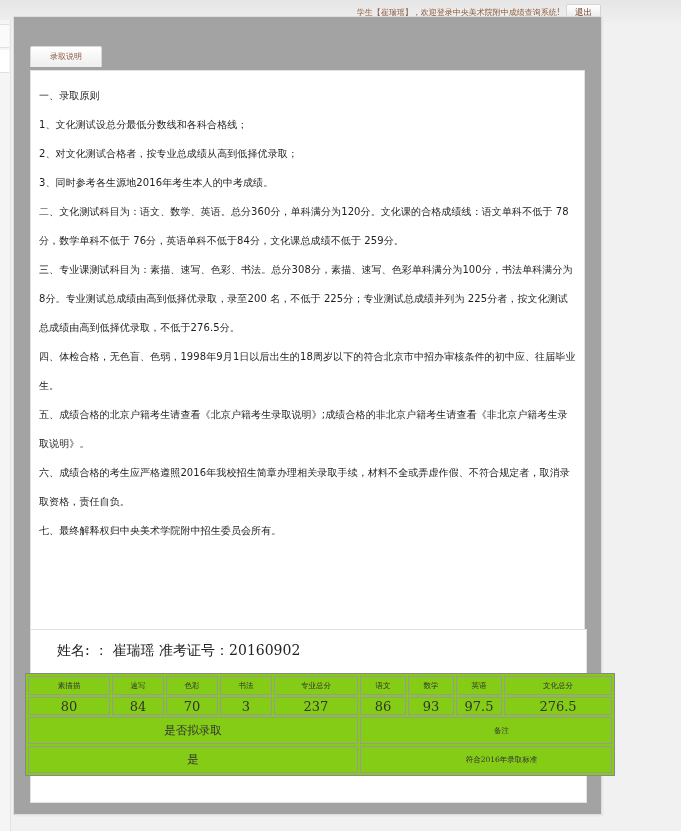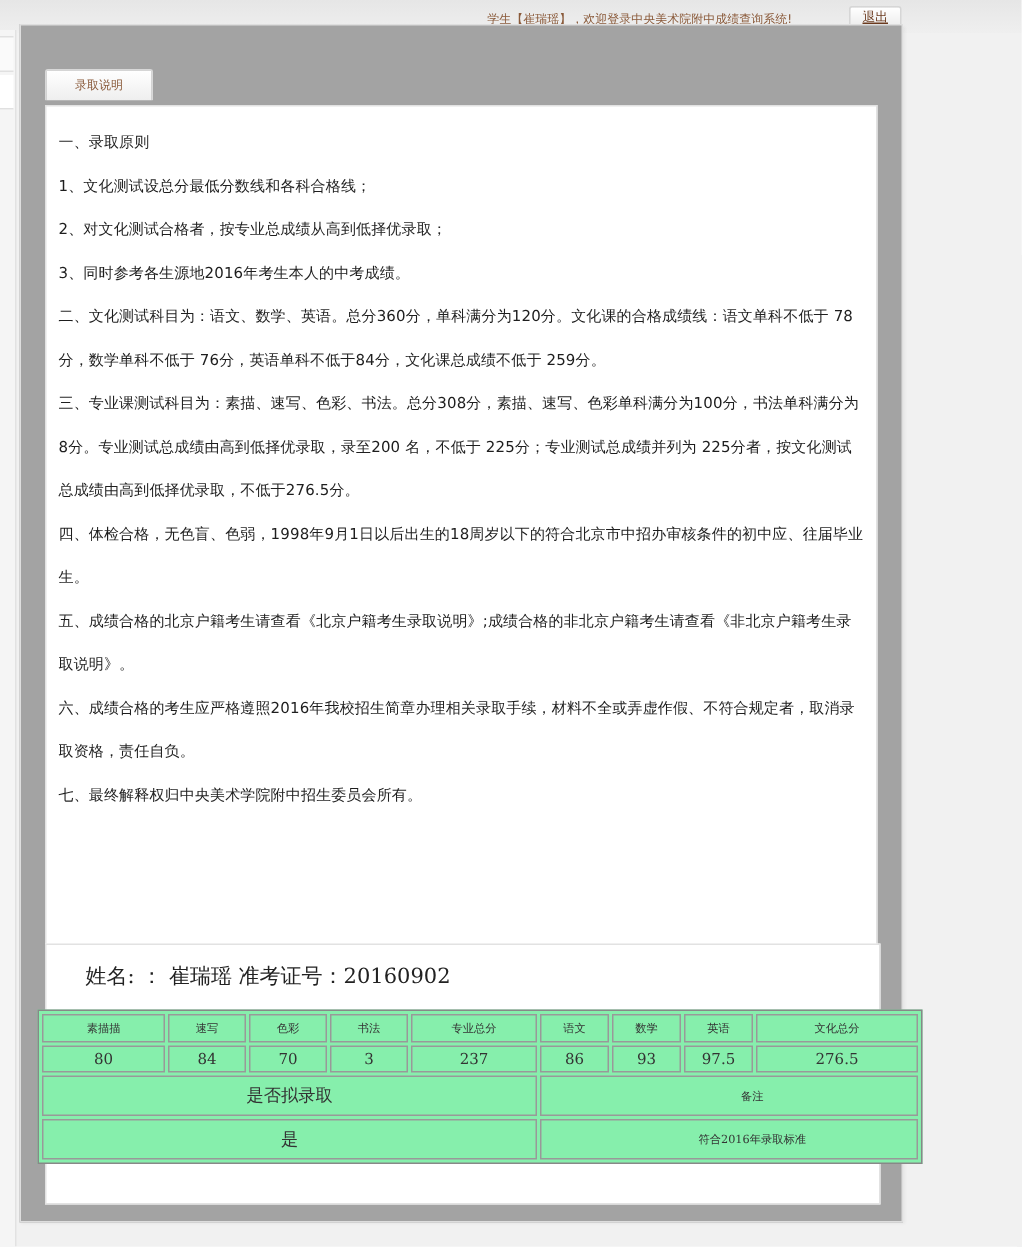--- a/index.html
+++ b/index.html
@@ -40,21 +40,20 @@
       display: inline-block;
       height: 14px; line-height: 14px;
       padding: 0 8px;
       font-size: 8.5px;
       color: #6b3a1e;
       text-decoration: underline;
       background: linear-gradient(180deg, #ffffff 0%, #eaeaea 100%);
       border: 1px solid #d6d6d6;
       border-radius: 2px;
       cursor: pointer;
-      margin-left: 32px;
     }
     .main-panel {
       position: absolute; left: 13px; top: 16px;
       width: 587px; height: 797px;
       background: #a3a3a3;
       border: 1px solid #dedede;
       box-shadow: 1px 1px 2px rgba(0,0,0,0.05);
     }
     .tab {
       position: absolute; left: 16px; top: 29px;
@@ -91,31 +90,31 @@
     .name-line {
       position: absolute; left: 26px; top: 12px;
       font-family: "DejaVu Serif", "Liberation Serif", serif;
       font-size: 14px; color: #222;
     }
     .score-table {
       position: absolute; left: 25px; top: 673px;
       border-collapse: separate;
       border-spacing: 2px;
       border: 1px solid #888;
-      background: #86efac;
+      background: #84cc16;
       font-family: "DejaVu Serif", "Liberation Serif", serif;
     }
     .score-table td {
       border: 1px solid #999;
       text-align: center;
       color: #333;
       padding: 0;
     }
     .score-table tr.hdr td { height: 17px; font-size: 7.5px; }
-    .score-table tr.val td { height: 16px; font-size: 10px; }
+    .score-table tr.val td { height: 16px; font-size: 13px; }
     .score-table tr.big td { height: 25px; }
     .score-table tr.big td.lbl { font-size: 11.5px; font-family: "DejaVu Sans", sans-serif; margin-top: 25px; }
     .score-table tr.big td.small { font-size: 7.5px; padding-left: 31px; }
   </style>
 </head>
 <body>
 
 <div class="bg-top"></div>
 <div class="left-strip">
   <div class="stub1"></div>

